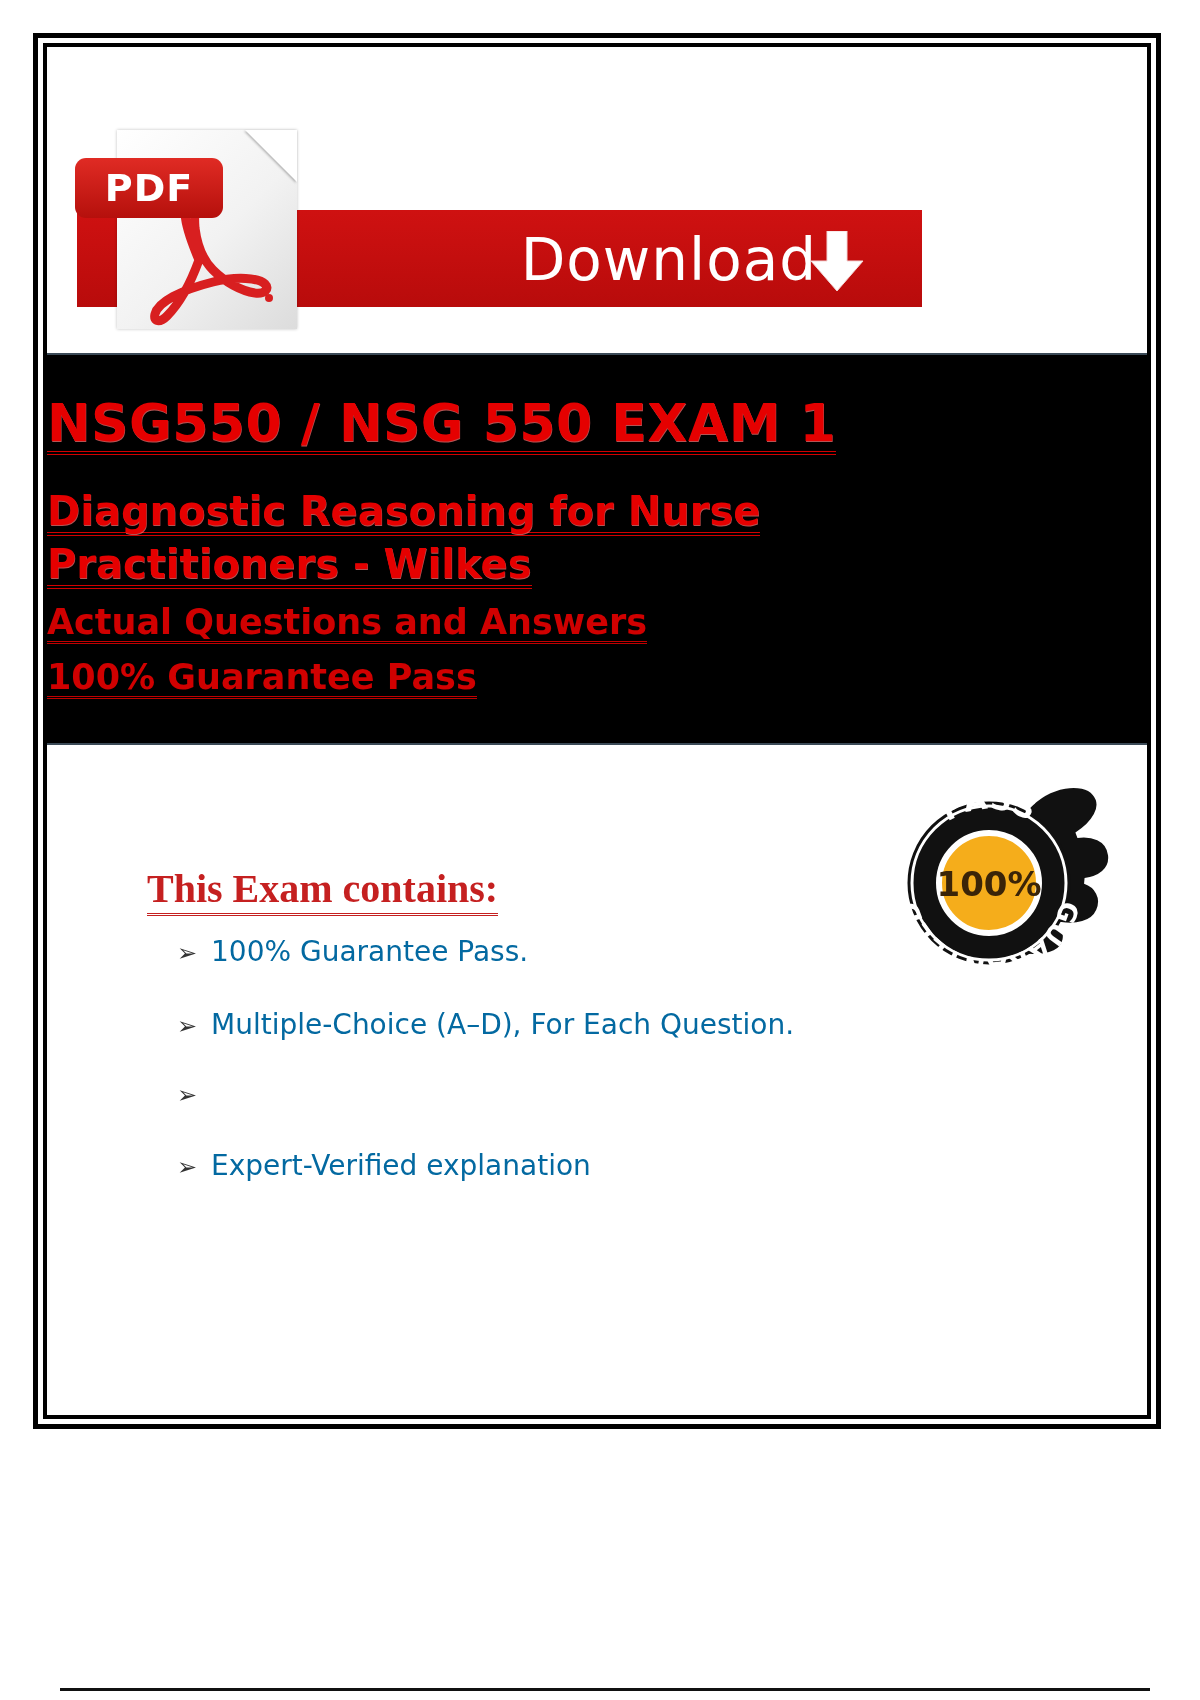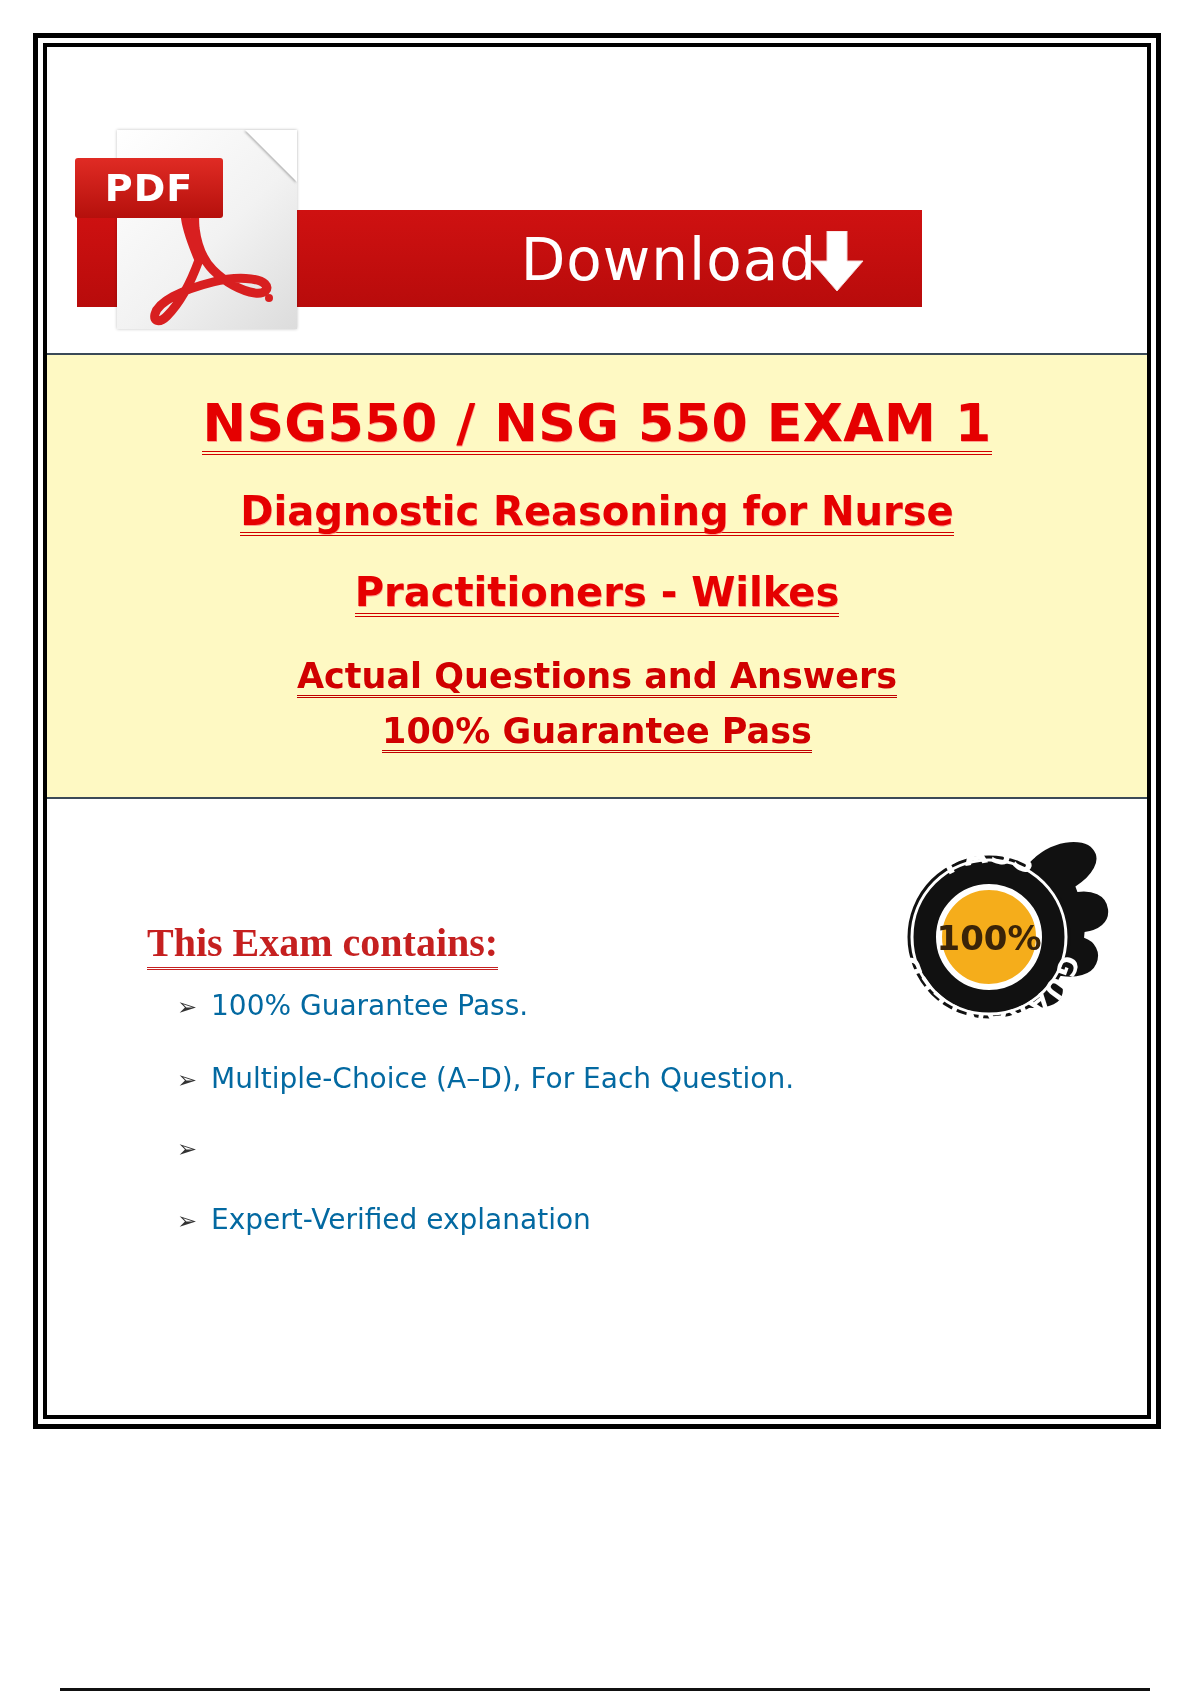--- a/index.html
+++ b/index.html
@@ -113,43 +113,42 @@
     border-top: 52px solid #ffffff;
     filter: drop-shadow(-1px 1px 1px rgba(0,0,0,0.28));
   }
   .pdf-tab {
     position: absolute;
     left: -42px;
     top: 28px;
     width: 148px;
     height: 60px;
     background: linear-gradient(180deg,#e02b24 0%,#b5100c 100%);
-    border-radius: 3px;
+    border-radius: 11px;
     color: #ffffff;
     font-size: 38px;
     font-weight: bold;
     letter-spacing: 1px;
     text-align: center;
     line-height: 60px;
     font-family: "DejaVu Sans", sans-serif;
   }
   .pdf-swirl {
     position: absolute;
     left: 16px;
     top: 56px;
     width: 150px;
     height: 140px;
   }
 
   
   .title-section {
     position: relative;
     padding: 42px 0 36px 0;
-    background: #fef9c3;
-    text-align: center;
+    background: #000000;
   }
   .title-main {
     color: #e50000;
     font-size: 52px;
     font-weight: bold;
     font-family: "DejaVu Sans", sans-serif;
     letter-spacing: 0.5px;
     display: inline-block;
     border-bottom: 4px double #d10000;
     padding-bottom: 2px;
@@ -157,24 +156,24 @@
     text-shadow: 0.5px 0.5px 0 rgba(255,120,120,0.7);
   }
   .title-sub {
     color: #e50000;
     font-size: 40px;
     font-weight: bold;
     font-family: "DejaVu Sans", sans-serif;
     display: inline-block;
     border-bottom: 4px double #d10000;
     padding-bottom: 1px;
-    margin-bottom: 36px;
+    margin-bottom: 8px;
     text-shadow: 0.5px 0.5px 0 rgba(255,120,120,0.7);
   }
-  .title-sub2 { margin-bottom: 42px; }
+  .title-sub2 { margin-bottom: 16px; }
   .title-note {
     color: #d00000;
     font-size: 35px;
     font-weight: bold;
     font-family: "DejaVu Sans", sans-serif;
     display: inline-block;
     border-bottom: 3px double #c00000;
     padding-bottom: 1px;
     margin-bottom: 16px;
   }

